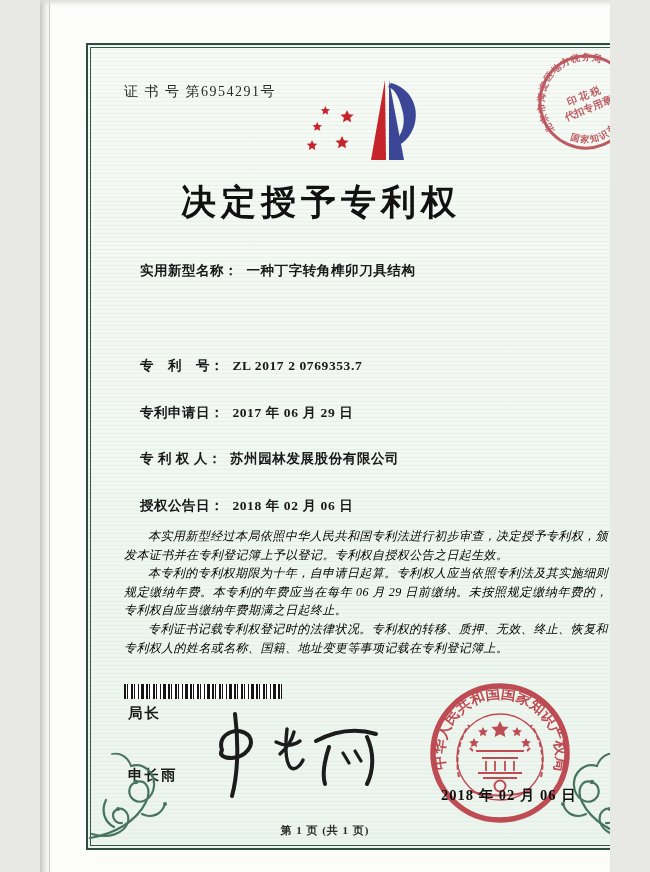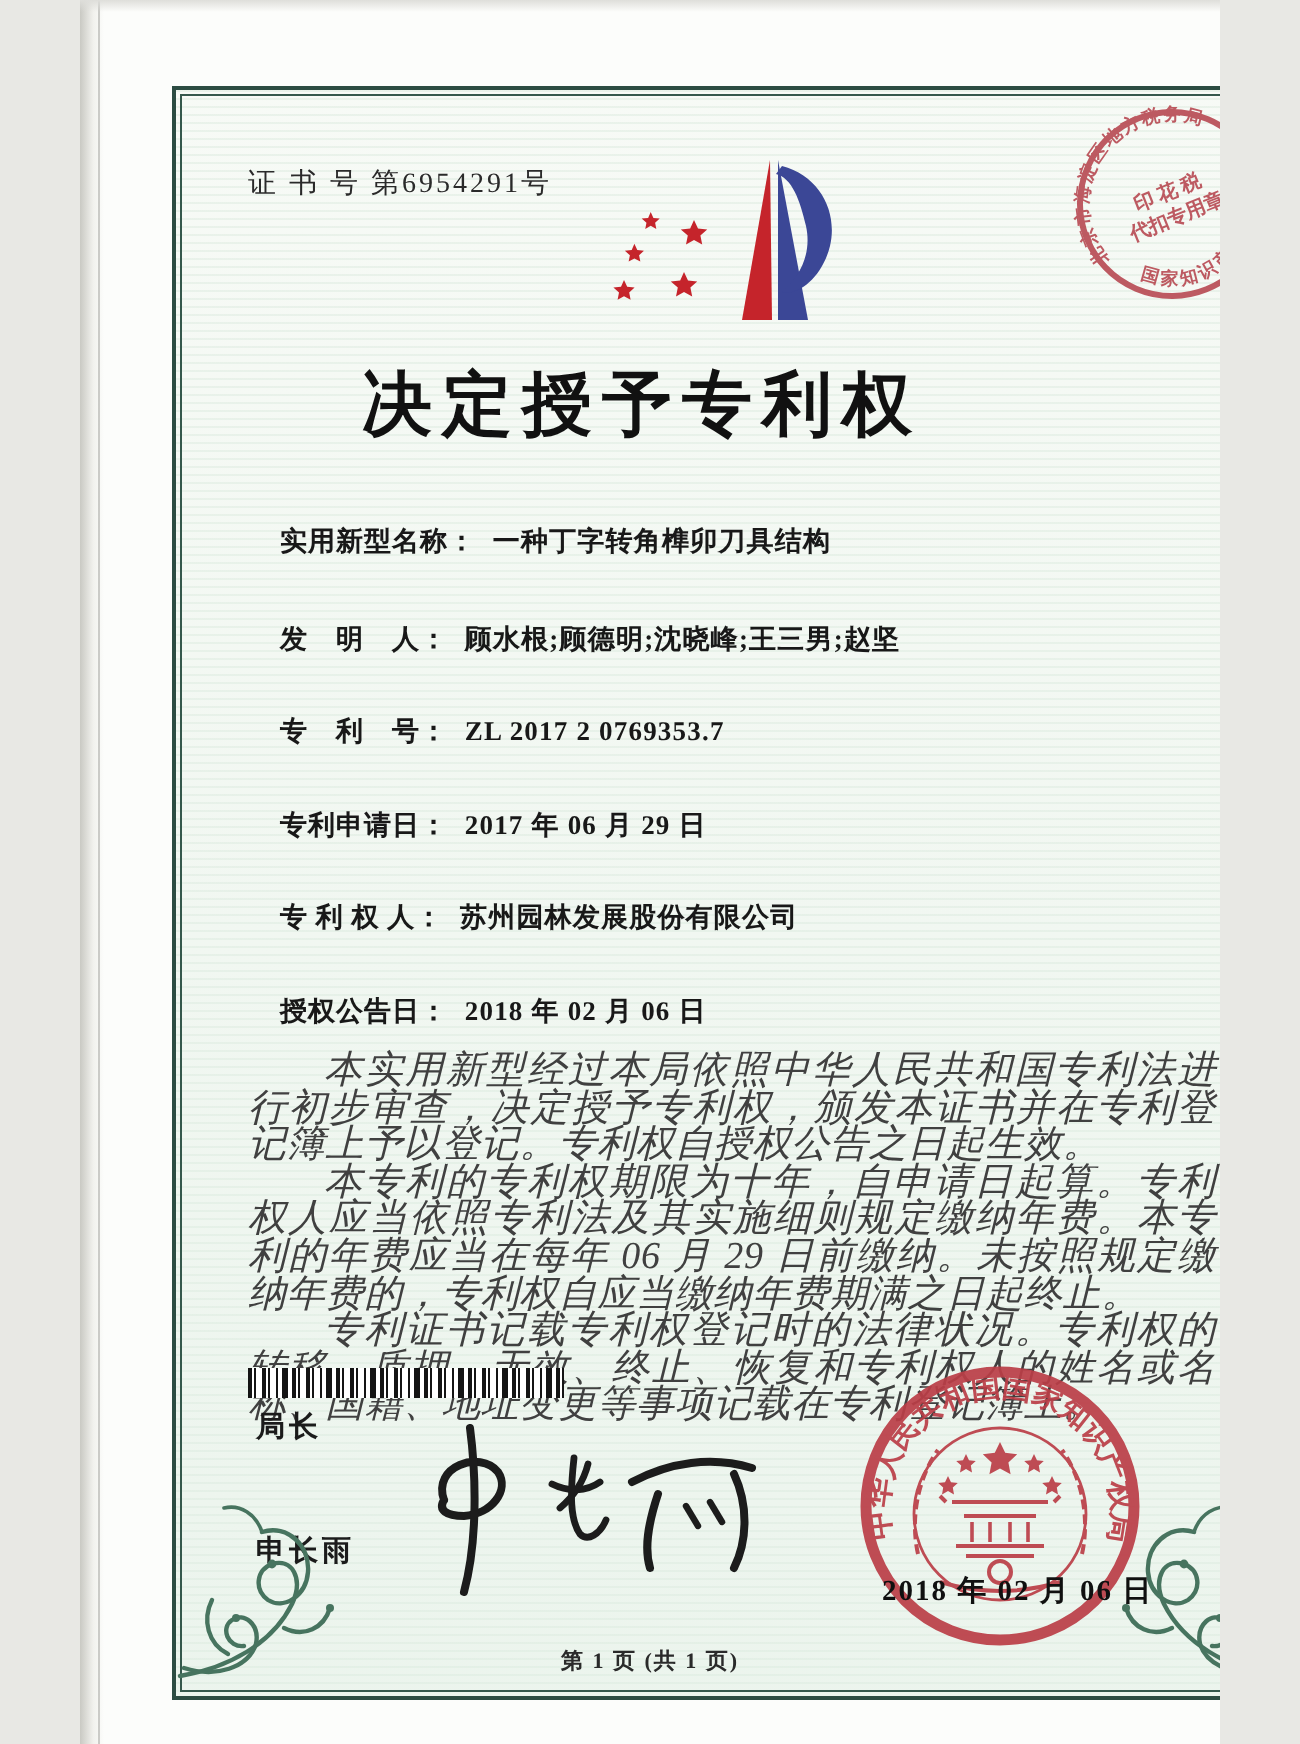--- a/index.html
+++ b/index.html
@@ -33,22 +33,22 @@
 
   .title{position:absolute;left:0;right:8px;top:179px;margin:0;text-align:center;
     font-size:35px;font-weight:bold;letter-spacing:5px;color:#111;}
 
   .field{position:absolute;left:100px;font-size:13.5px;white-space:nowrap;}
   .field .lbl{font-weight:bold;letter-spacing:.5px;color:#181818;}
   .field .val{margin-left:5px;font-weight:600;letter-spacing:.6px;color:#181818;}
   .f0{top:262px}.f1{top:311px}.f2{top:357px}.f3{top:404px}.f4{top:450px}.f5{top:497px}
 
   .paras{position:absolute;left:84px;top:527px;width:484px;}
-  .paras p{margin:0;font-size:19px;line-height:18.6px;text-indent:2em;
-    text-align:justify;font-style:italic;letter-spacing:.4px;color:#404040;}
+  .paras p{margin:0;font-size:12px;line-height:18.6px;text-indent:2em;
+    text-align:justify;font-style:italic;letter-spacing:.4px;color:#000000;}
 
   .barcode{position:absolute;left:84px;top:684px;width:158px;height:15px;
     background:repeating-linear-gradient(90deg,
       #141414 0 2px,#fff 2px 3px,#141414 3px 4px,#fff 4px 7px,
       #141414 7px 9px,#fff 9px 10px,#141414 10px 11px,#fff 11px 14px,
       #141414 14px 15px,#fff 15px 17px,#141414 17px 20px,#fff 20px 22px);}
 
   .signer-title{position:absolute;left:88px;top:704px;font-size:14.5px;font-weight:bold;
     font-family:"Liberation Sans","DejaVu Sans",sans-serif;letter-spacing:2px;color:#1b1b1b;}
   .signer-name{position:absolute;left:88px;top:766px;font-size:14.5px;font-weight:bold;
@@ -107,24 +107,20 @@
     <text font-size="9" fill="#b6454e" letter-spacing="1.5" font-weight="bold">
       <textPath href="#taxBottom" startOffset="2">国家知识产权局</textPath>
     </text>
     <text x="0" y="-3" text-anchor="middle" font-size="10" font-weight="bold" fill="#b6454e">印 花 税</text>
     <text x="0" y="10" text-anchor="middle" font-size="10" font-weight="bold" fill="#b6454e">代扣专用章</text>
   </svg>
 
   <div class="field f0">
     <span class="lbl">实用新型名称：</span>
     <span class="val">一种丁字转角榫卯刀具结构</span>
-  </div>
-  <div class="field f1">
-    <span class="lbl">发　明　人：</span>
-    <span class="val">顾水根;顾德明;沈晓峰;王三男;赵坚</span>
   </div>
   <div class="field f2">
     <span class="lbl">专　利　号：</span>
     <span class="val">ZL 2017 2 0769353.7</span>
   </div>
   <div class="field f3">
     <span class="lbl">专利申请日：</span>
     <span class="val">2017 年 06 月 29 日</span>
   </div>
   <div class="field f4">

